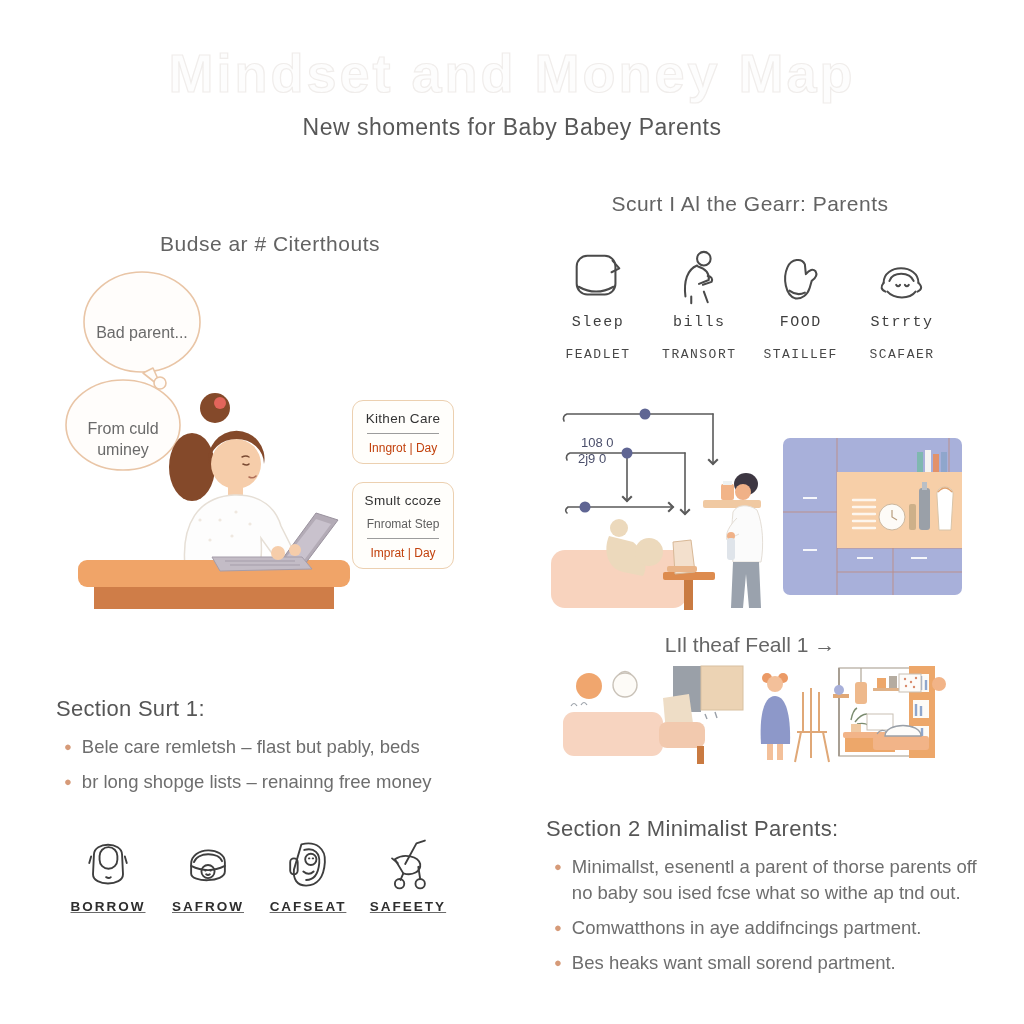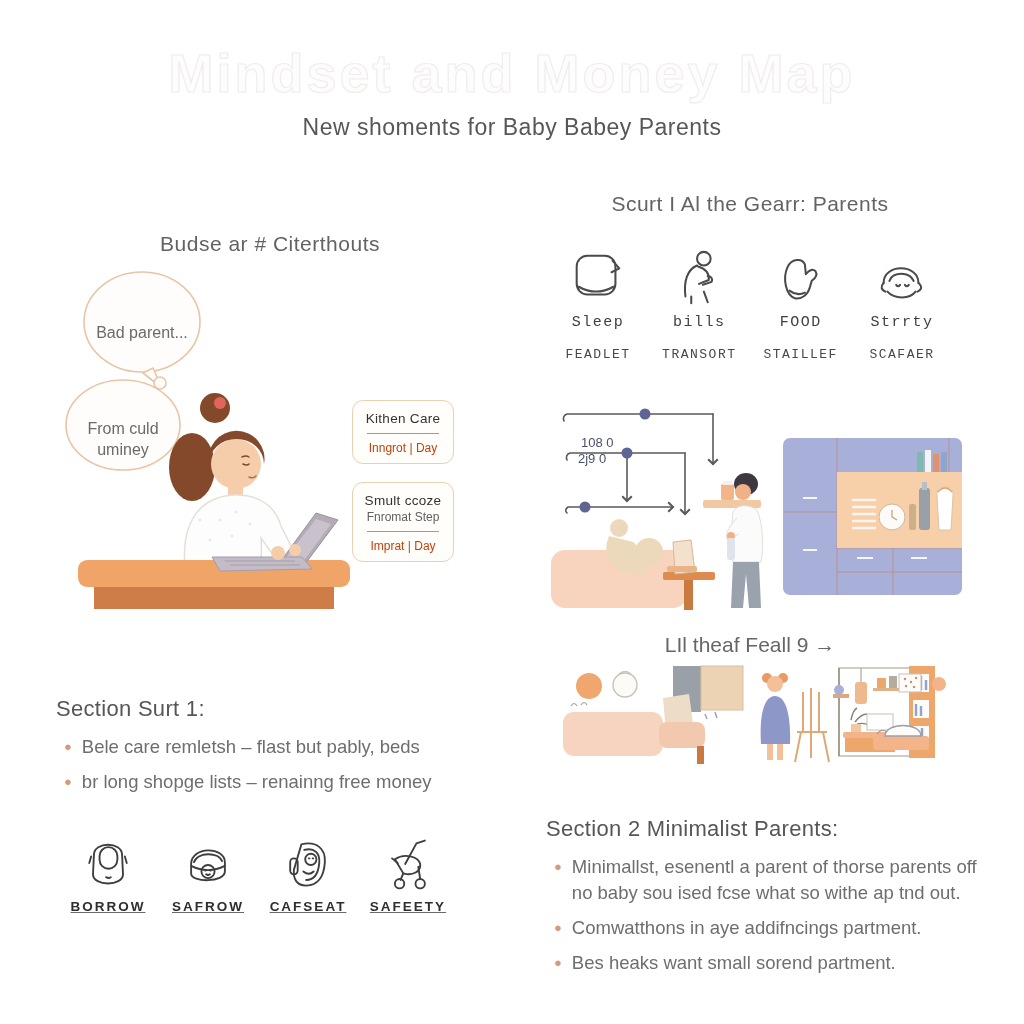--- a/index.html
+++ b/index.html
@@ -24,21 +24,21 @@
   .cat-label{margin-top:4px;font-size:15px;color:#3f3f3f;letter-spacing:1.5px;}
   .cat-sub{margin-top:16px;font-size:13px;color:#474747;letter-spacing:1.5px;}
 
   
   .bubble-text{font-size:16px;color:#6a6a6a;text-align:center;line-height:1.3;margin-top:11px;}
 
   
   .card{left:352px;width:102px;border:1.5px solid #ecd0b0;border-radius:11px;background:#fffefb;
         text-align:center;padding:10px 4px 8px 4px;box-sizing:border-box;}
   .card-title{font-size:13.5px;font-weight:normal;color:#333;letter-spacing:.3px;}
-  .card-sub{font-size:12px;color:#5f5f5f;margin-top:2px;}
+  .card-sub{font-size:12px;color:#5f5f5f;margin-top:9px;}
   .card hr{border:none;border-top:1px solid #9c9c9c;width:78%;margin:7px auto;}
   .card-meta{font-size:12px;color:#c2410c;}
 
   
   .mid-link{left:560px;top:633px;width:380px;text-align:center;font-size:21px;color:#666;}
 
   
   .section-heading{font-size:22px;color:#565656;letter-spacing:.3px;}
   .bullets{margin-top:12px;}
   .bullet-row{display:flex;margin-bottom:9px;line-height:1.4;}
@@ -246,21 +246,21 @@
 
       <g>
         <rect x="372" y="52" width="6" height="20" fill="#7fb8b0"></rect>
         <rect x="380" y="50" width="6" height="22" fill="#f4f4f2"></rect>
         <rect x="388" y="54" width="6" height="18" fill="#e2926a"></rect>
         <rect x="396" y="52" width="6" height="20" fill="#8fa6cc"></rect>
       </g>
     </g>
   </svg>
 
-  <div class="abs mid-link">LIl theaf Feall 9 →</div>
+  <div class="abs mid-link">LIl theaf Feall 1 →</div>
 
   <svg class="abs" style="left:555px;top:658px;" width="400" height="128" viewBox="0 0 400 128">
 
     <g>
       <circle cx="34" cy="28" r="13" fill="#f0a66e"></circle>
       <circle cx="70" cy="27" r="12" fill="#fdfbf7" stroke="#c9c2b8" stroke-width="1.4"></circle>
       <path d="M64 16 q6 -5 12 0" fill="none" stroke="#c9c2b8" stroke-width="1.4"></path>
       <rect x="118" y="8" width="28" height="46" fill="#9aa0a8"></rect>
       <rect x="146" y="8" width="42" height="44" fill="#ecd3b4" stroke="#d8c0a0" stroke-width="1"></rect>
       <path d="M150 56 l2 5 M160 54 l2 6" stroke="#9aa0a8" stroke-width="1.4" fill="none"></path>

